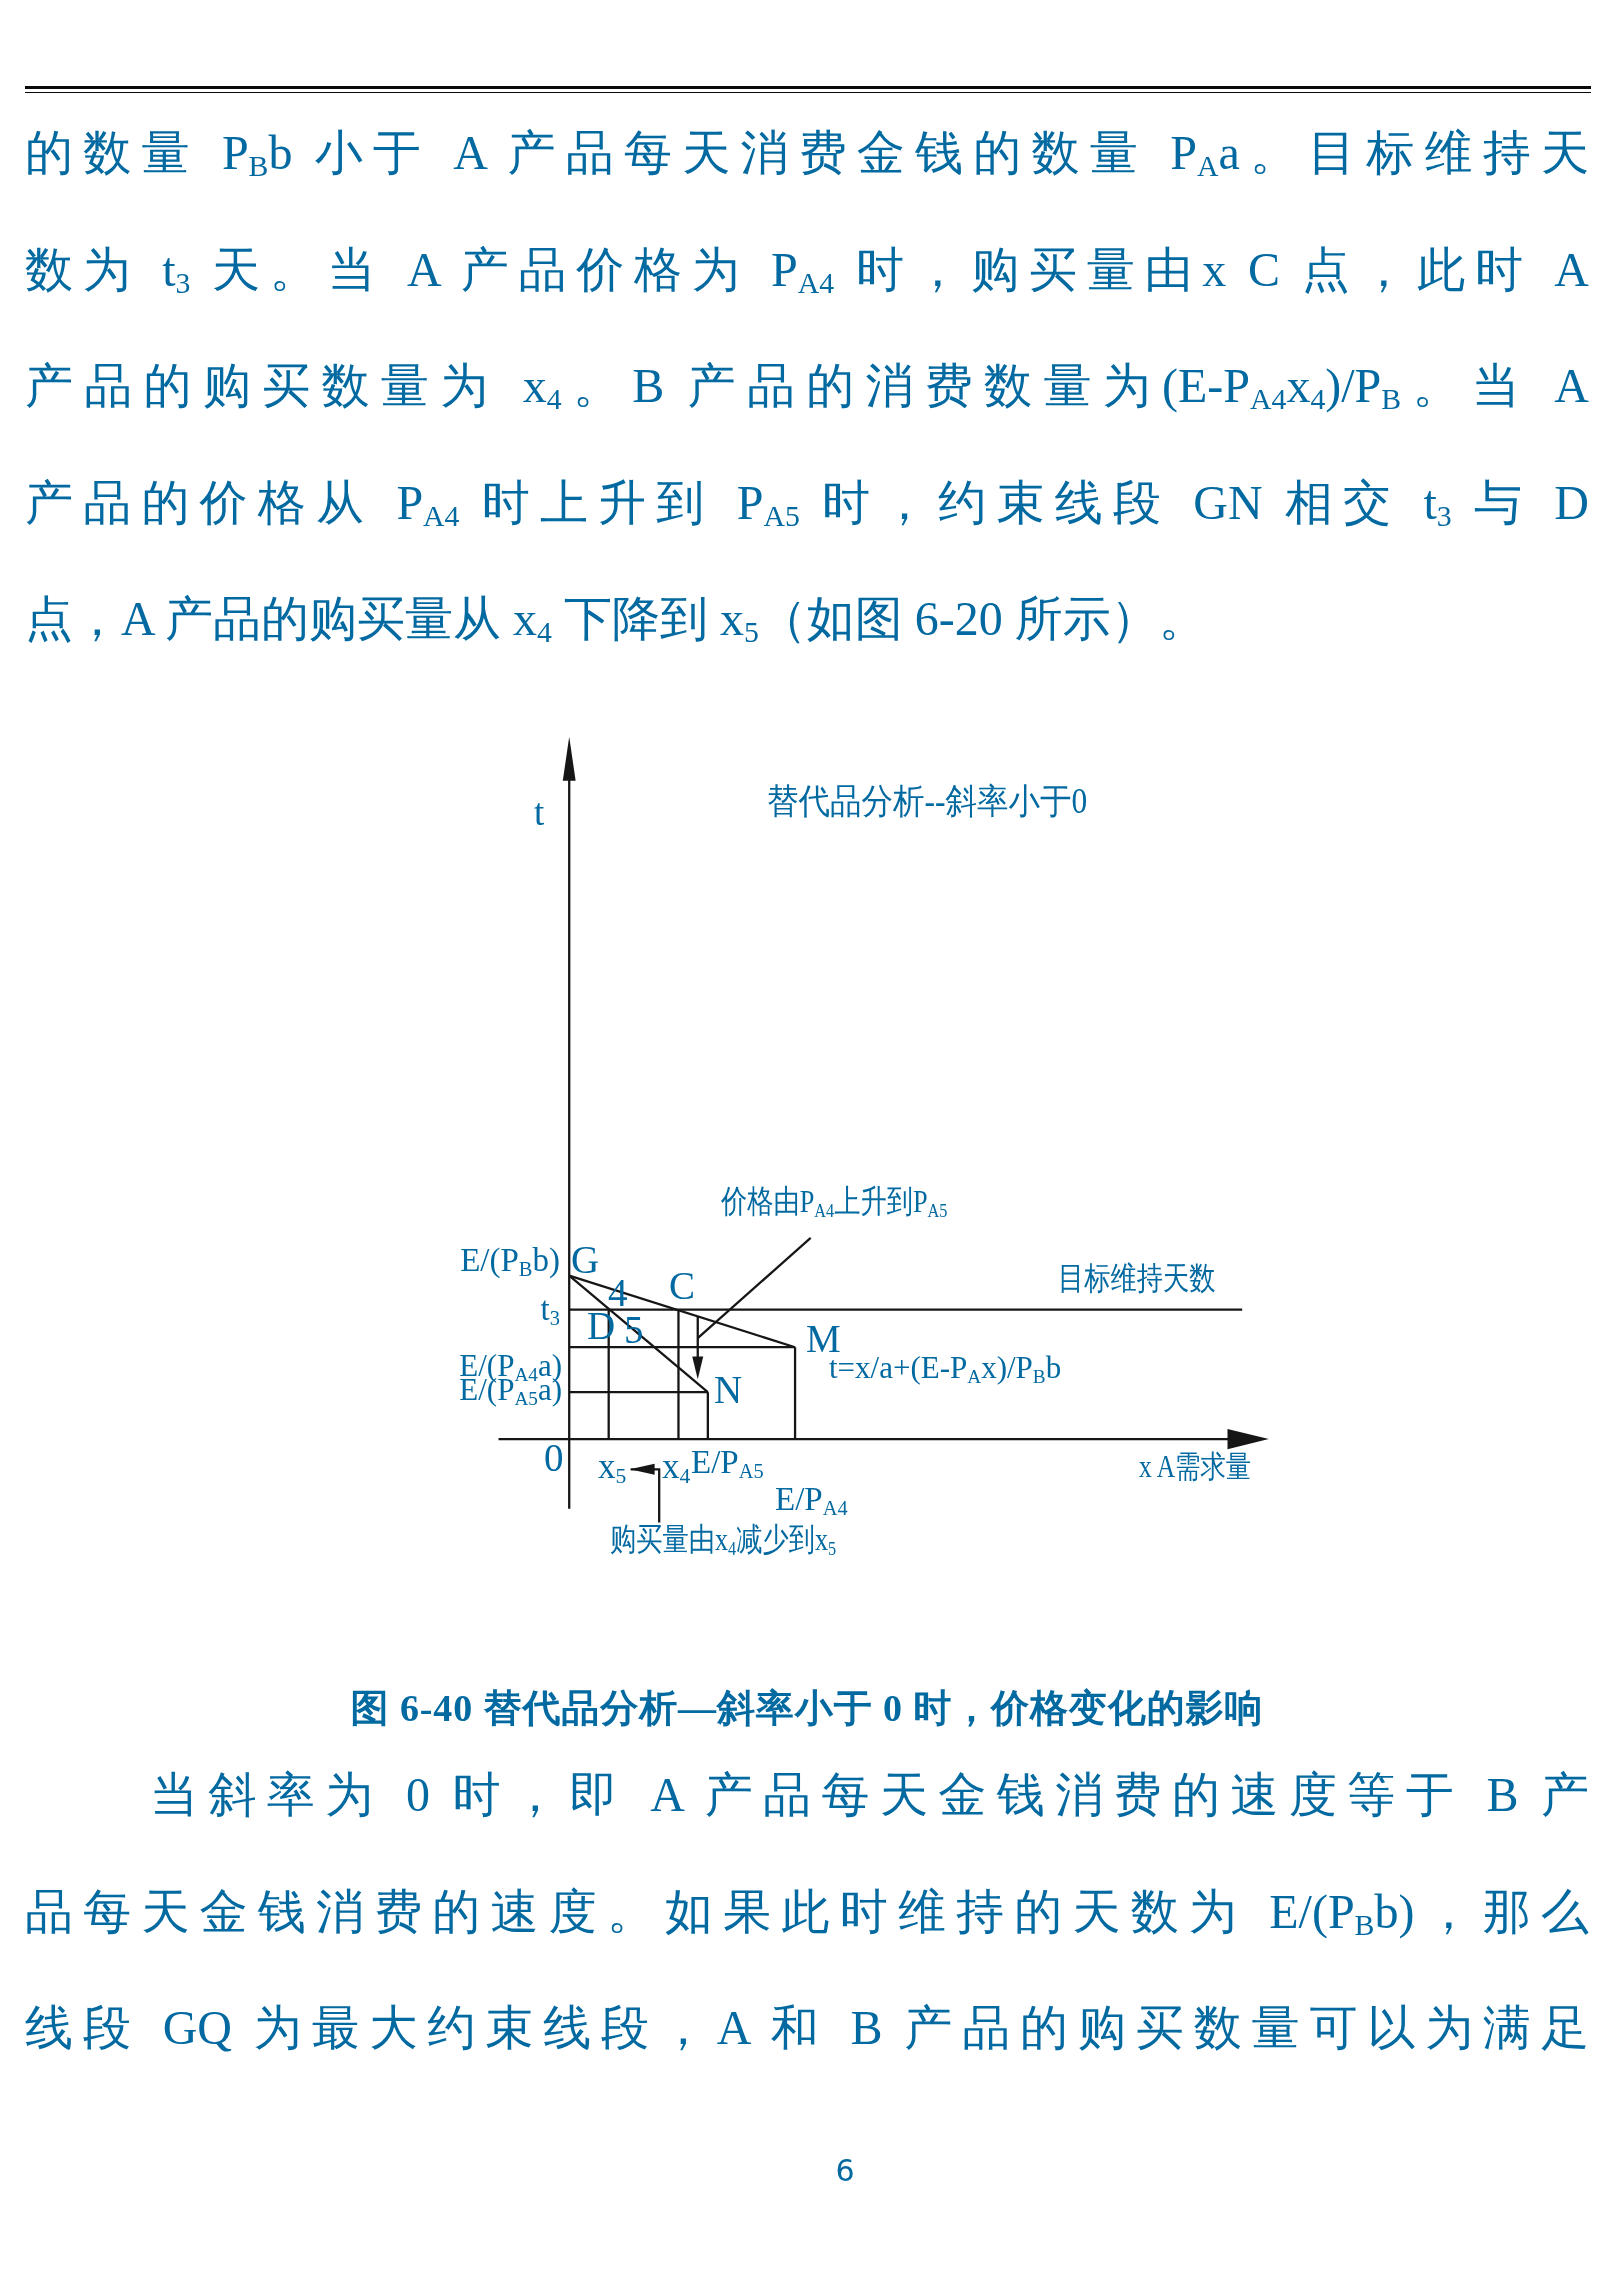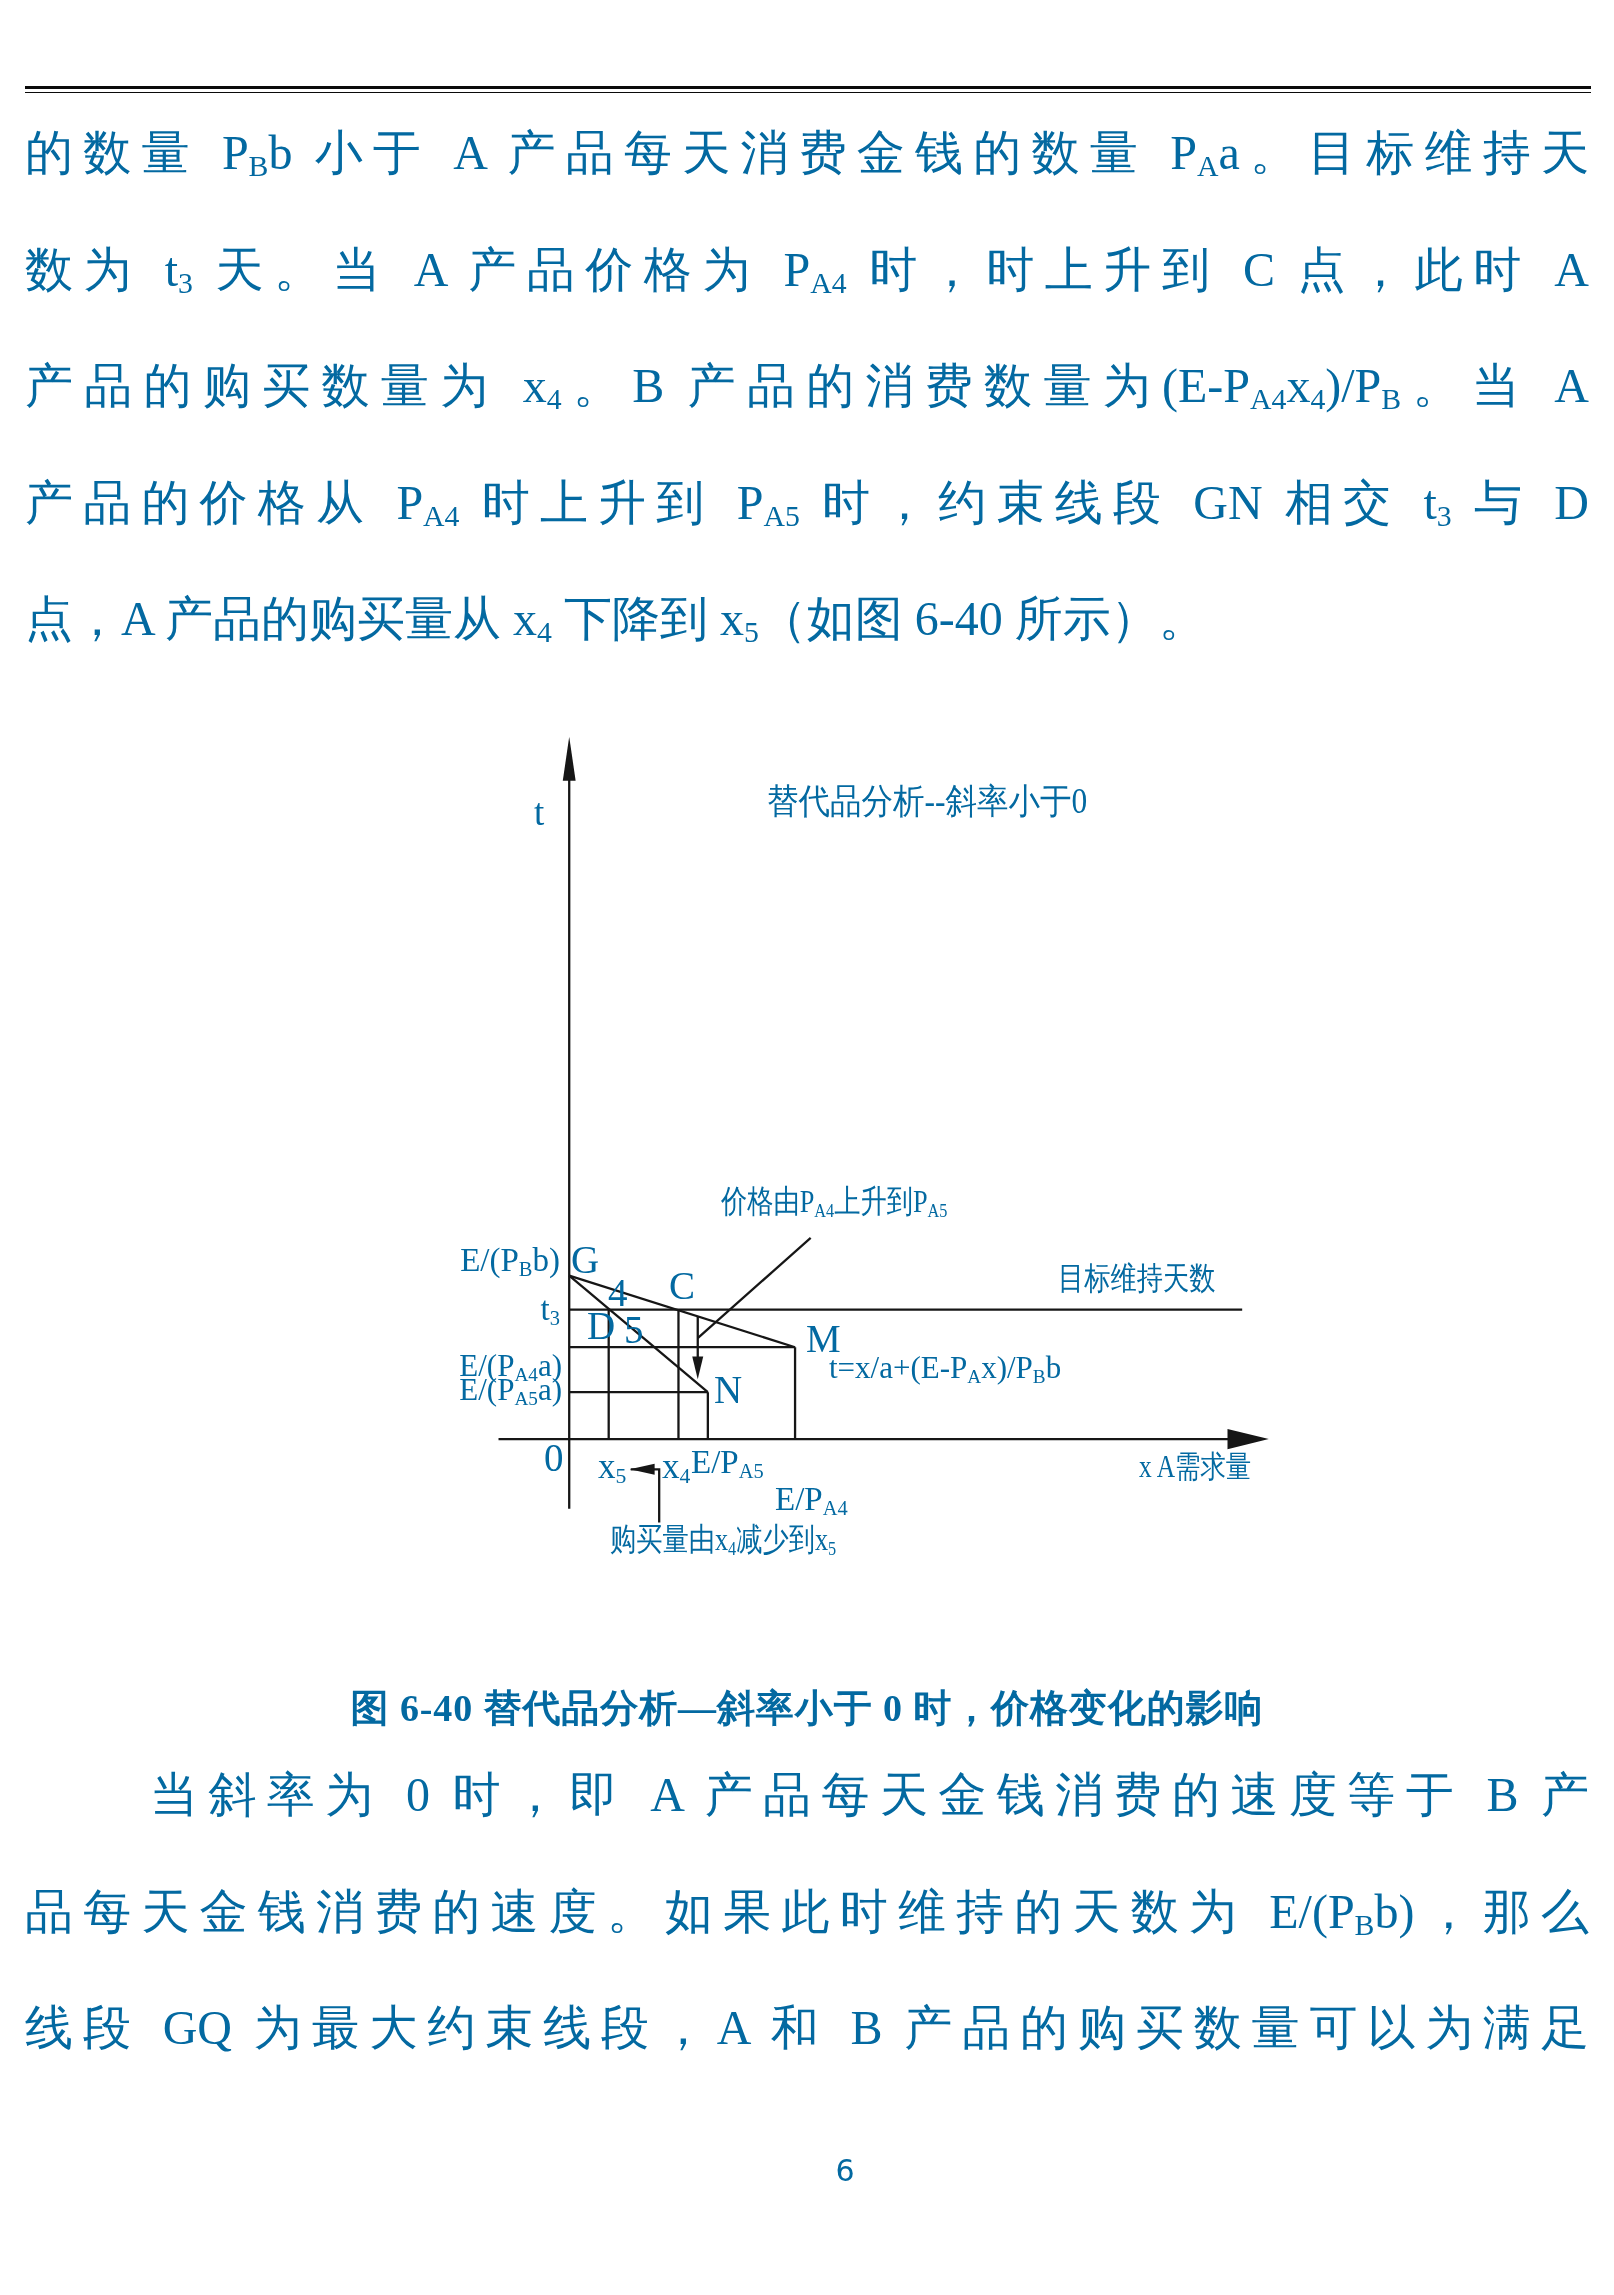--- a/index.html
+++ b/index.html
@@ -37,24 +37,24 @@
   }
 </style>
 </head>
 <body>
 
 <div class="page">
 
   <div class="header-rule"></div>
 
   <div class="tline" style="top:124px"><span>的数量 P</span><sub>B</sub><span>b 小于 A 产品每天消费金钱的数量 P</span><sub>A</sub><span>a。目标维持天</span></div>
-  <div class="tline" style="top:241px"><span>数为 t</span><sub>3</sub><span> 天。当 A 产品价格为 P</span><sub>A4</sub><span> 时，时上升到 C 点，此时 A</span></div>
+  <div class="tline" style="top:241px"><span>数为 t</span><sub>3</sub><span> 天。当 A 产品价格为 P</span><sub>A4</sub><span> 时，购买量由x C 点，此时 A</span></div>
   <div class="tline" style="top:357px"><span>产品的购买数量为 x</span><sub>4</sub><span>。B 产品的消费数量为(E-P</span><sub>A4</sub><span>x</span><sub>4</sub><span>)/P</span><sub>B</sub><span>。当 A</span></div>
   <div class="tline" style="top:474px"><span>产品的价格从 P</span><sub>A4</sub><span> 时上升到 P</span><sub>A5</sub><span> 时，约束线段 GN 相交 t</span><sub>3</sub><span> 与 D</span></div>
-  <div class="tline noj" style="top:590px"><span>点，A 产品的购买量从 x</span><sub>4</sub><span> 下降到 x</span><sub>5</sub><span>（如图 6-40 所示）。</span></div>
+  <div class="tline noj" style="top:590px"><span>点，A 产品的购买量从 x</span><sub>4</sub><span> 下降到 x</span><sub>5</sub><span>（如图 6-20 所示）。</span></div>
 
   <div class="fig-layer">
     <svg class="fig-svg" width="1614" height="2296" viewBox="0 0 1758 2500">
       <g stroke="#161616" stroke-width="2.5" fill="none">
         <path d="M620 848 L620 1643"></path>
         <path d="M543 1567 L1340 1567"></path>
         <path d="M620 1426 L1353 1426"></path>
         <path d="M620 1467 L866 1467"></path>
         <path d="M620 1516 L771 1516"></path>
         <path d="M620 1389 L866 1467"></path>

